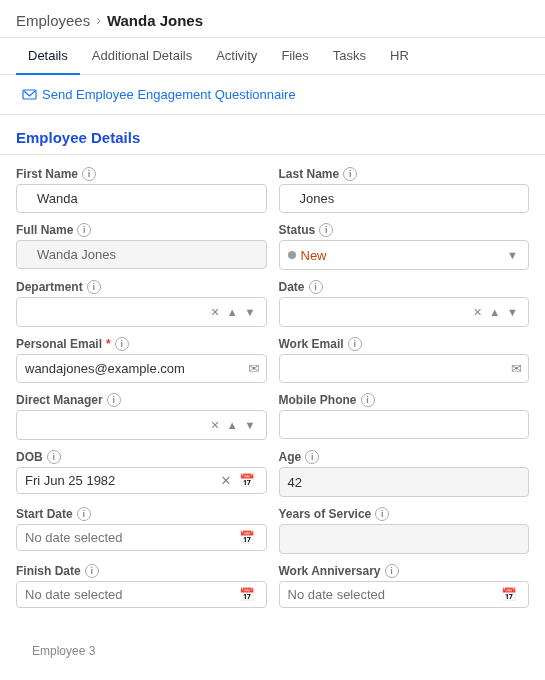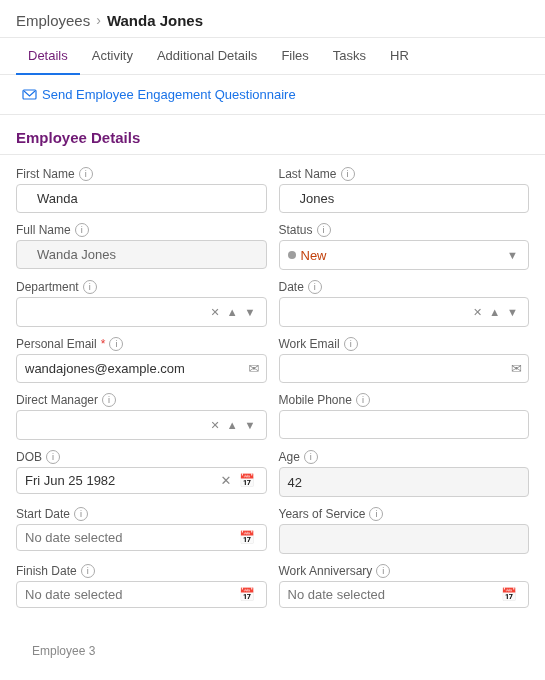--- a/index.html
+++ b/index.html
@@ -44,21 +44,21 @@
     }
     .tab-item {
       padding: 10px 12px;
       cursor: pointer;
       font-size: 13px;
       color: #555;
       border-bottom: 2px solid transparent;
       margin-bottom: -1px;
     }
     .tab-item.active {
-      color: #701a75;
+      color: #0f172a;
       border-bottom: 2px solid #1a73e8;
       font-weight: 500;
     }
 
     
     .toolbar {
       display: flex;
       align-items: center;
       padding: 8px 16px;
       border-bottom: 1px solid #e8e8e8;
@@ -116,21 +116,21 @@
       color: #1a73e8;
       font-size: 13px;
       padding: 4px 6px;
     }
 
     
     .section-title {
       padding: 14px 16px 8px 16px;
       font-size: 15px;
       font-weight: 600;
-      color: #701a75;
+      color: #1d4ed8;
       border-bottom: 1px solid #e8e8e8;
       margin-bottom: 4px;
     }
 
     
     .form-body {
       padding: 8px 16px;
     }
     .form-row {
       display: flex;
@@ -141,21 +141,21 @@
       flex: 1;
       margin-bottom: 8px;
     }
     .form-label {
       display: flex;
       align-items: center;
       gap: 4px;
       font-size: 12px;
       color: #555;
       margin-bottom: 3px;
-      font-weight: 400;
+      font-weight: 700;
     }
     .form-label .required {
       color: #e53935;
     }
     .info-icon {
       width: 14px;
       height: 14px;
       border-radius: 50%;
       border: 1px solid #aaa;
       display: inline-flex;
@@ -308,22 +308,22 @@
 <body>
 
 <div class="breadcrumb">
   <span class="breadcrumb-employees">Employees</span>
   <span class="breadcrumb-chevron">›</span>
   <span class="breadcrumb-name">Wanda Jones</span>
 </div>
 
 <div class="tabs">
   <div class="tab-item active">Details</div>
+  <div class="tab-item">Additional Details</div>
   <div class="tab-item">Activity</div>
-  <div class="tab-item">Additional Details</div>
   <div class="tab-item">Files</div>
   <div class="tab-item">Tasks</div>
   <div class="tab-item">HR</div>
 </div>
 
 <div class="toolbar">
   <div class="toolbar-right">
     <button class="btn-send">
       <svg width="15" height="15" viewBox="0 0 15 15" fill="none">
         <polyline points="2,4 7.5,9 13,4" stroke="#1a73e8" stroke-width="1.2" fill="none"></polyline>

